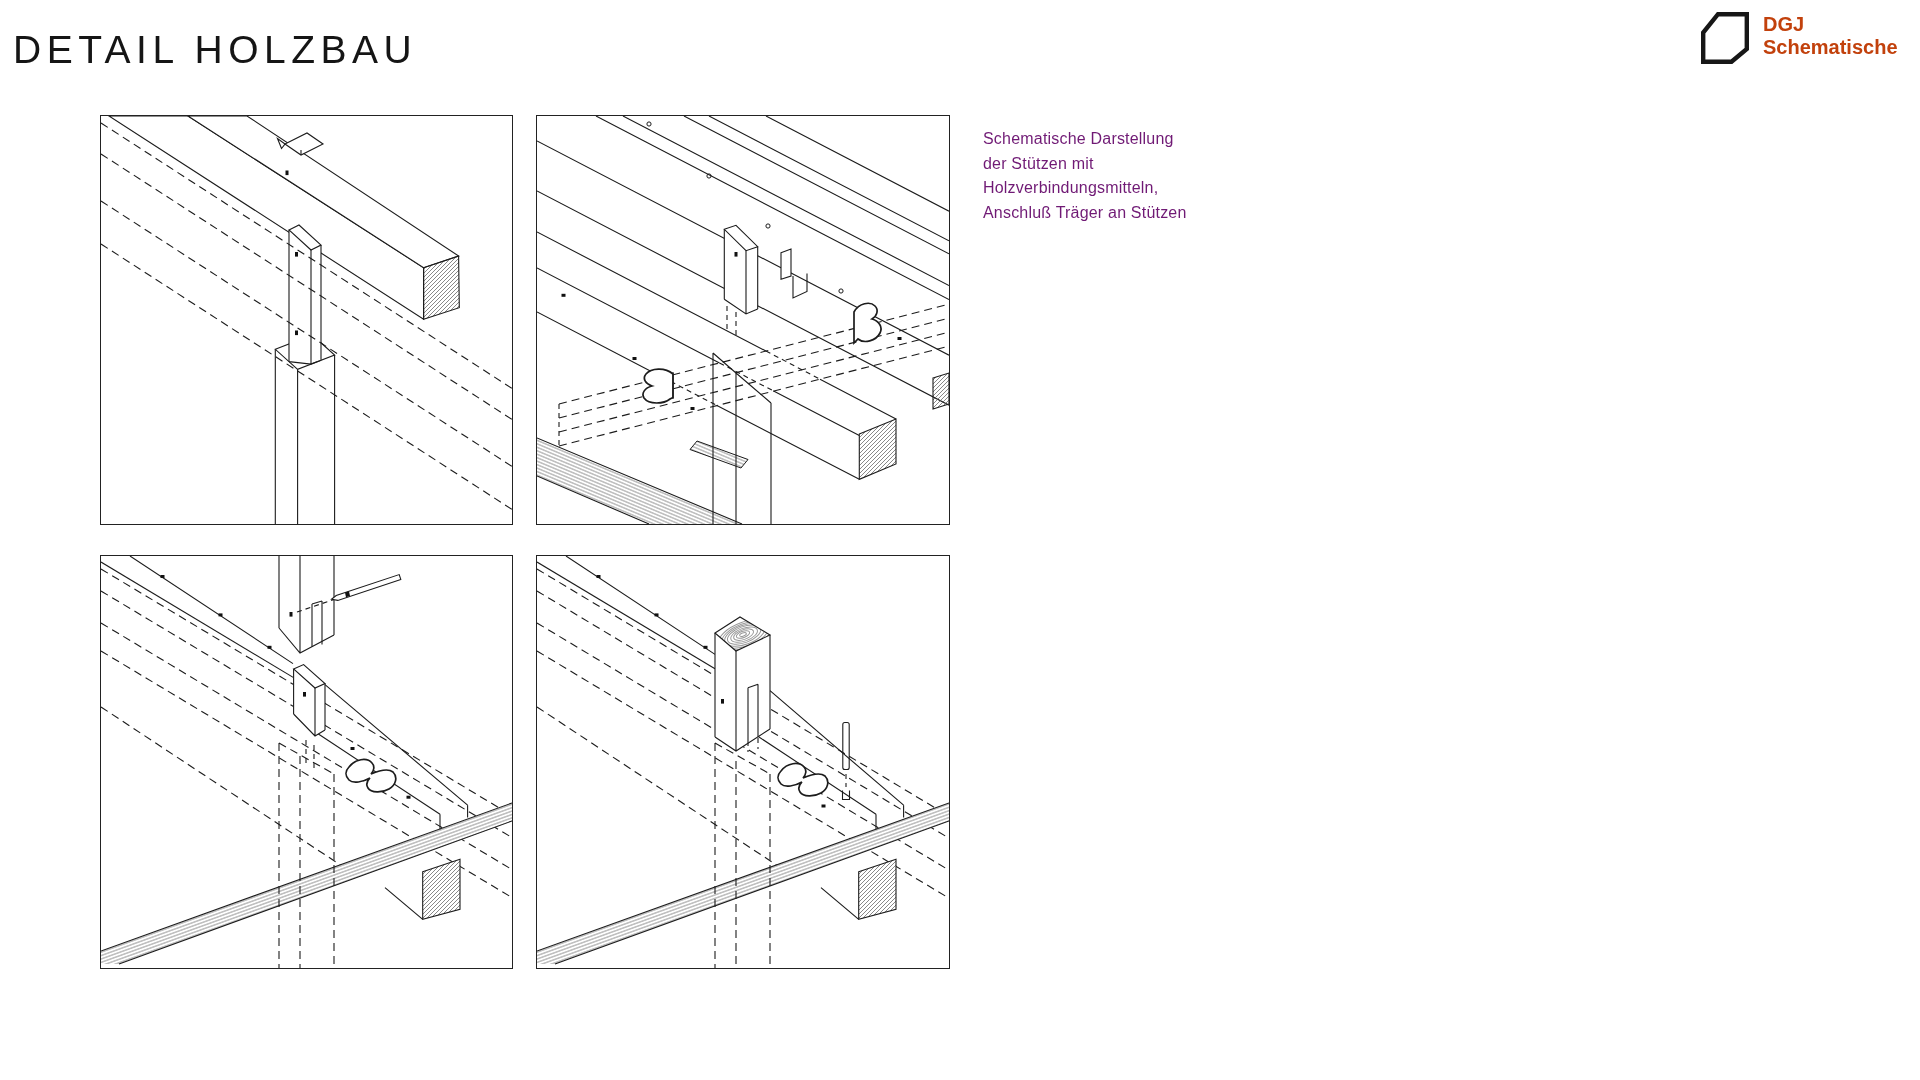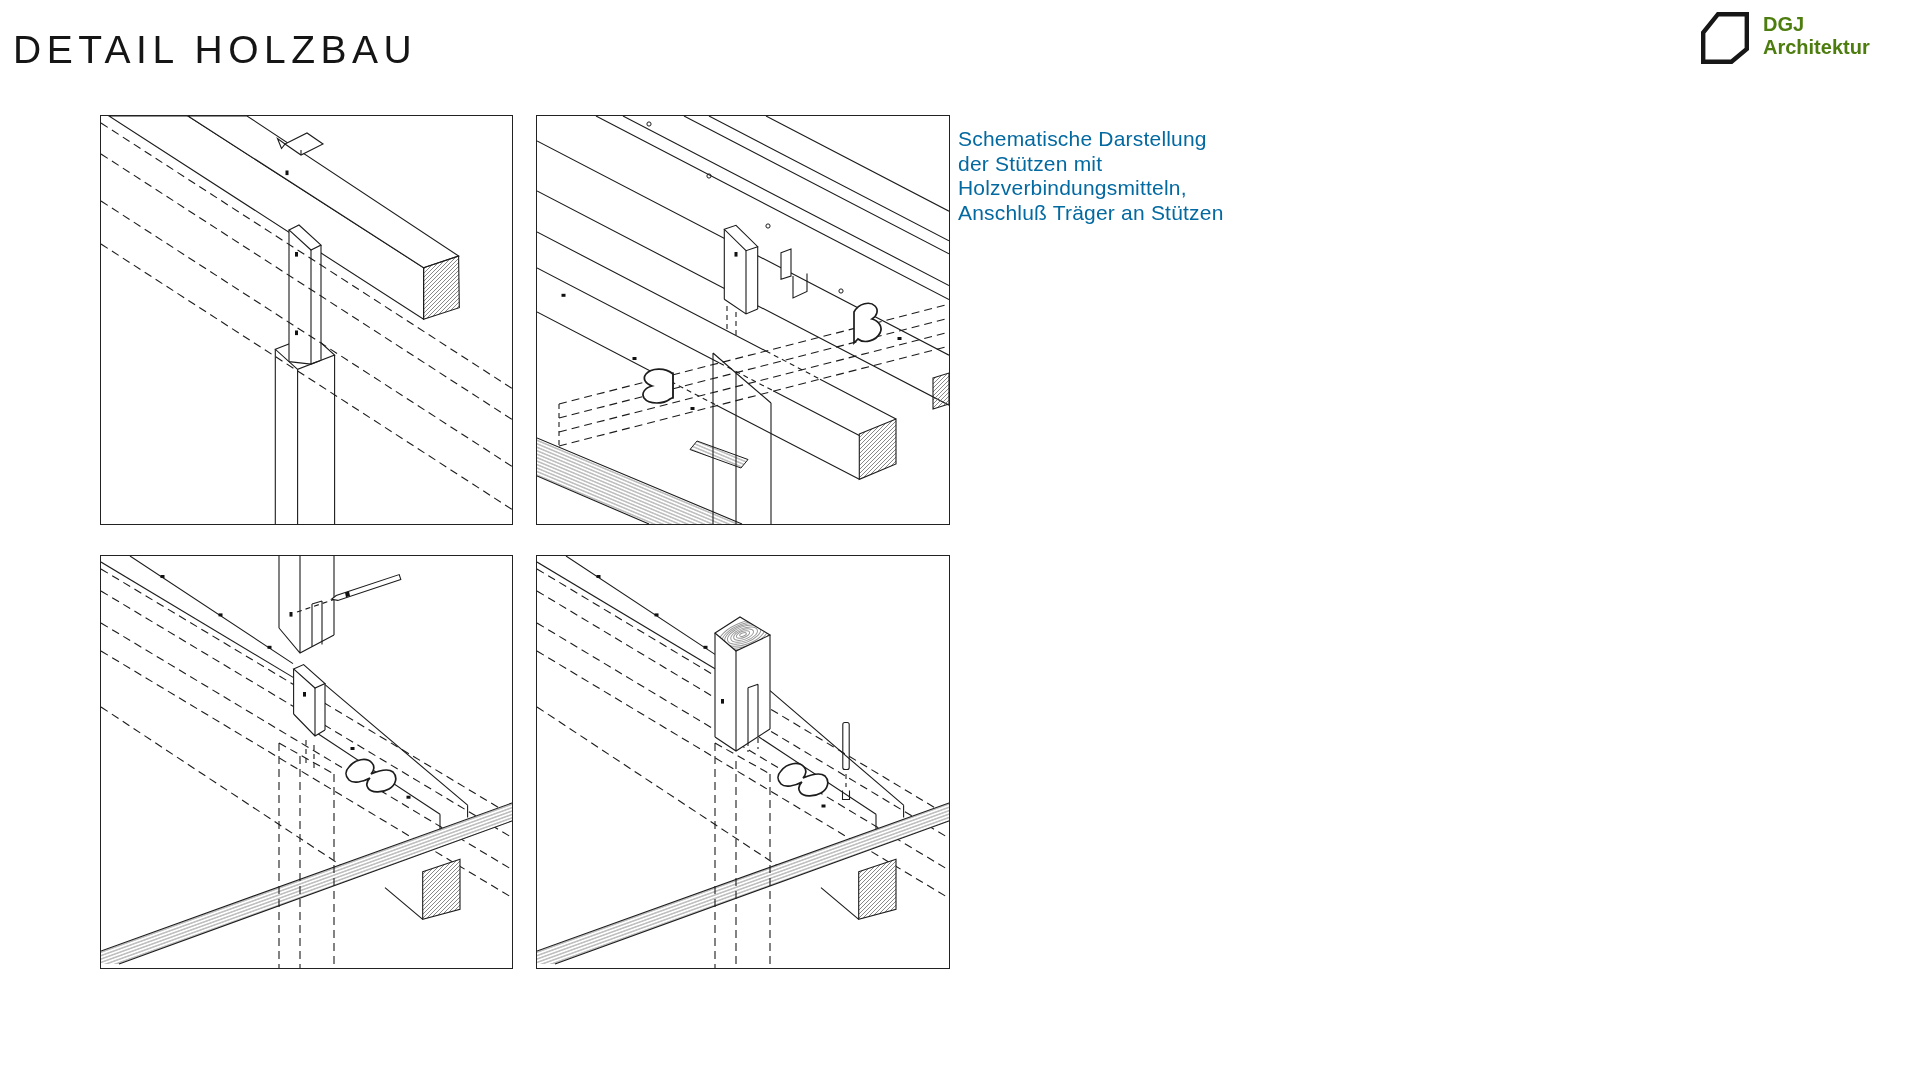--- a/index.html
+++ b/index.html
@@ -1,21 +1,21 @@
 <!DOCTYPE html>
 <html><head>
 <meta charset="utf-8">
 <style>
   html,body{margin:0;padding:0;background:#fff;}
   body{position:relative;width:1920px;height:1080px;font-family:"Liberation Sans",sans-serif;overflow:hidden;}
   .page-title{position:absolute;left:13px;top:2px;font-size:39px;font-weight:400;letter-spacing:5.5px;color:#151515;}
   .logo{position:absolute;left:1701px;top:12px;display:flex;}
   .logo-glyph{width:48px;height:52px;}
-  .logo-text{margin-left:14px;font-weight:bold;font-size:20px;line-height:23px;color:#4d7c0f;padding-top:1px;}
-  .annotation{position:absolute;left:958px;top:127px;font-size:21px;line-height:24.6px;color:#0369a1;letter-spacing:0.2px;}
+  .logo-text{margin-left:14px;font-weight:bold;font-size:20px;line-height:23px;color:#c2410c;padding-top:1px;}
+  .annotation{position:absolute;left:983px;top:127px;font-size:16px;line-height:24.6px;color:#701a75;letter-spacing:0.2px;}
   .panel{position:absolute;border:1.5px solid #222;background:#fff;}
   #panel-1{left:100px;top:115px;width:411px;height:408px;}
   #panel-2{left:536px;top:115px;width:412px;height:408px;}
   #panel-3{left:100px;top:555px;width:411px;height:412px;}
   #panel-4{left:536px;top:555px;width:412px;height:412px;}
   svg{display:block;}
   .ln{stroke:#1c1c1c;stroke-width:1.1;fill:none;}
   .lnw{stroke:#1c1c1c;stroke-width:1.1;fill:#fff;}
   .dash{stroke:#1c1c1c;stroke-width:1.1;fill:none;stroke-dasharray:8 5;}
   .dash2{stroke:#1c1c1c;stroke-width:1.1;fill:none;stroke-dasharray:5 4;}
@@ -27,21 +27,21 @@
 <body>
 
 <h1 class="page-title">DETAIL HOLZBAU</h1>
 
 <div class="logo">
   <svg class="logo-glyph" viewBox="0 0 48 52">
     <polygon points="17,2.2 45.8,2.2 45.8,37 30.5,49.8 2.2,49.8 2.2,20.5" fill="none" stroke="#171717" stroke-width="4.4"></polygon>
   </svg>
   <div class="logo-text">
     <div>DGJ</div>
-    <div>Architektur</div>
+    <div>Schematische</div>
   </div>
 </div>
 
 <div class="annotation">
   <div>Schematische Darstellung</div>
   <div>der Stützen mit</div>
   <div>Holzverbindungsmitteln,</div>
   <div>Anschluß Träger an Stützen</div>
 </div>
 

